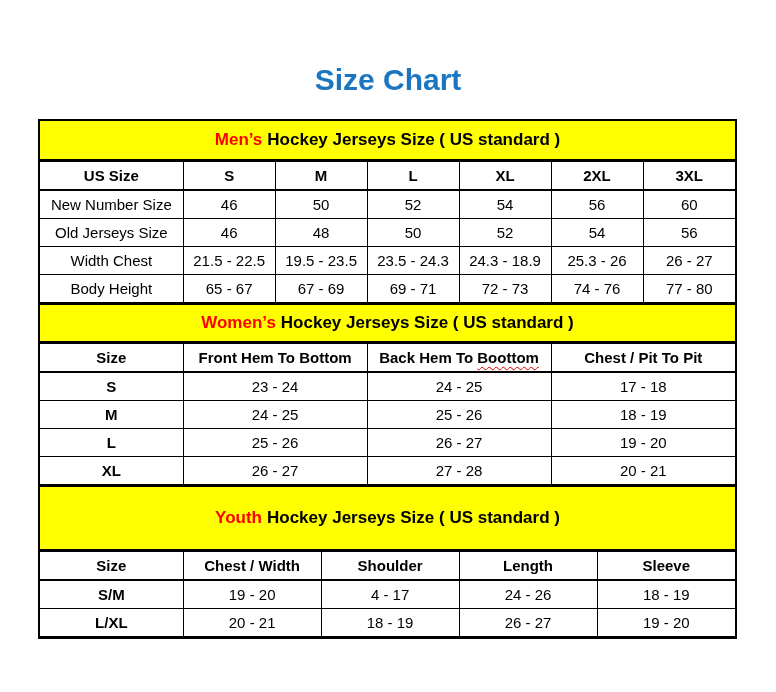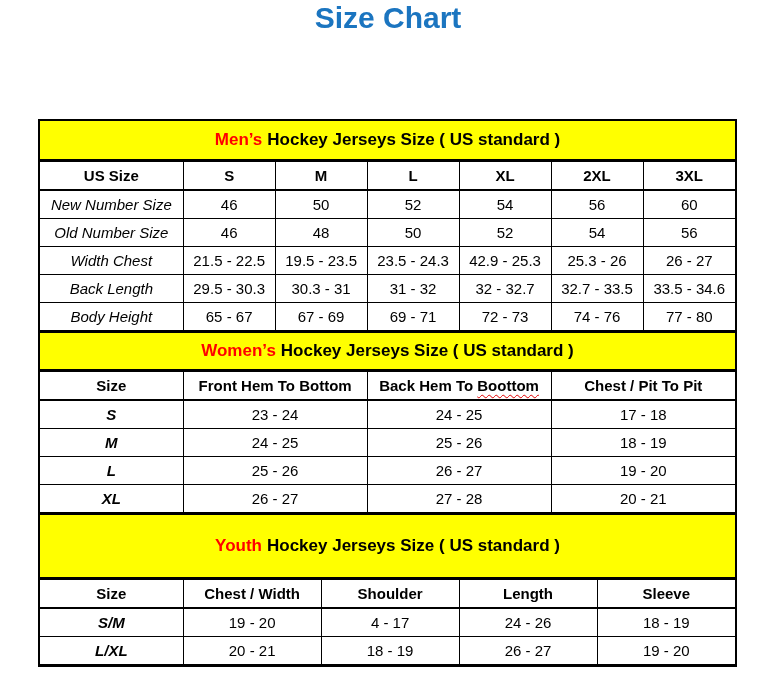--- a/index.html
+++ b/index.html
@@ -5,20 +5,21 @@
   html,body{margin:0;padding:0;background:#ffffff;}
   .page{
     position:relative;
     width:776px;height:692px;
     background:#ffffff;
     font-family:"Liberation Sans","DejaVu Sans",sans-serif;
     color:#000;
     overflow:hidden;
   }
   .title{
+    padding-top:62px;
     text-align:center;
     font-size:30px;
     line-height:36px;
     font-weight:bold;
     color:#1B75C0;
     letter-spacing:0px;
   }
   .chart{
     position:absolute;
     left:38px;top:119px;
@@ -55,21 +56,21 @@
     white-space:nowrap;
   }
   table.grid th{
     font-weight:bold;
     border-bottom-width:2px;
   }
   table.grid tr > th:first-child,
   table.grid tr > td:first-child{border-left:none;}
   table.grid tr > th:last-child,
   table.grid tr > td:last-child{border-right:none;}
-  table.grid td.rowlabel{font-weight:normal;font-style:italic;}
+  table.grid td.rowlabel{font-weight:normal;}
   table.grid td.rowlabel.b{font-weight:bold;}
   col.c-label{width:20.6%;}
   .t-womens td, .t-youth td{padding:5px 2px;}
   .squiggle{
     text-decoration-line:underline;
     text-decoration-style:wavy;
     text-decoration-color:#e00000;
     text-decoration-thickness:1px;
     text-underline-offset:3px;
     text-decoration-skip-ink:none;
@@ -113,45 +114,36 @@
             <tr>
               <td class="rowlabel">New Number Size</td>
               <td>46</td>
               <td>50</td>
               <td>52</td>
               <td>54</td>
               <td>56</td>
               <td>60</td>
             </tr>
             <tr>
-              <td class="rowlabel">Old Number Size</td>
+              <td class="rowlabel">Old Jerseys Size</td>
               <td>46</td>
               <td>48</td>
               <td>50</td>
               <td>52</td>
               <td>54</td>
               <td>56</td>
             </tr>
             <tr>
               <td class="rowlabel">Width Chest</td>
               <td>21.5 - 22.5</td>
               <td>19.5 - 23.5</td>
               <td>23.5 - 24.3</td>
-              <td>42.9 - 25.3</td>
+              <td>24.3 - 18.9</td>
               <td>25.3 - 26</td>
               <td>26 - 27</td>
-            </tr>
-            <tr>
-              <td class="rowlabel">Back Length</td>
-              <td>29.5 - 30.3</td>
-              <td>30.3 - 31</td>
-              <td>31 - 32</td>
-              <td>32 - 32.7</td>
-              <td>32.7 - 33.5</td>
-              <td>33.5 - 34.6</td>
             </tr>
             <tr>
               <td class="rowlabel">Body Height</td>
               <td>65 - 67</td>
               <td>67 - 69</td>
               <td>69 - 71</td>
               <td>72 - 73</td>
               <td>74 - 76</td>
               <td>77 - 80</td>
             </tr>

